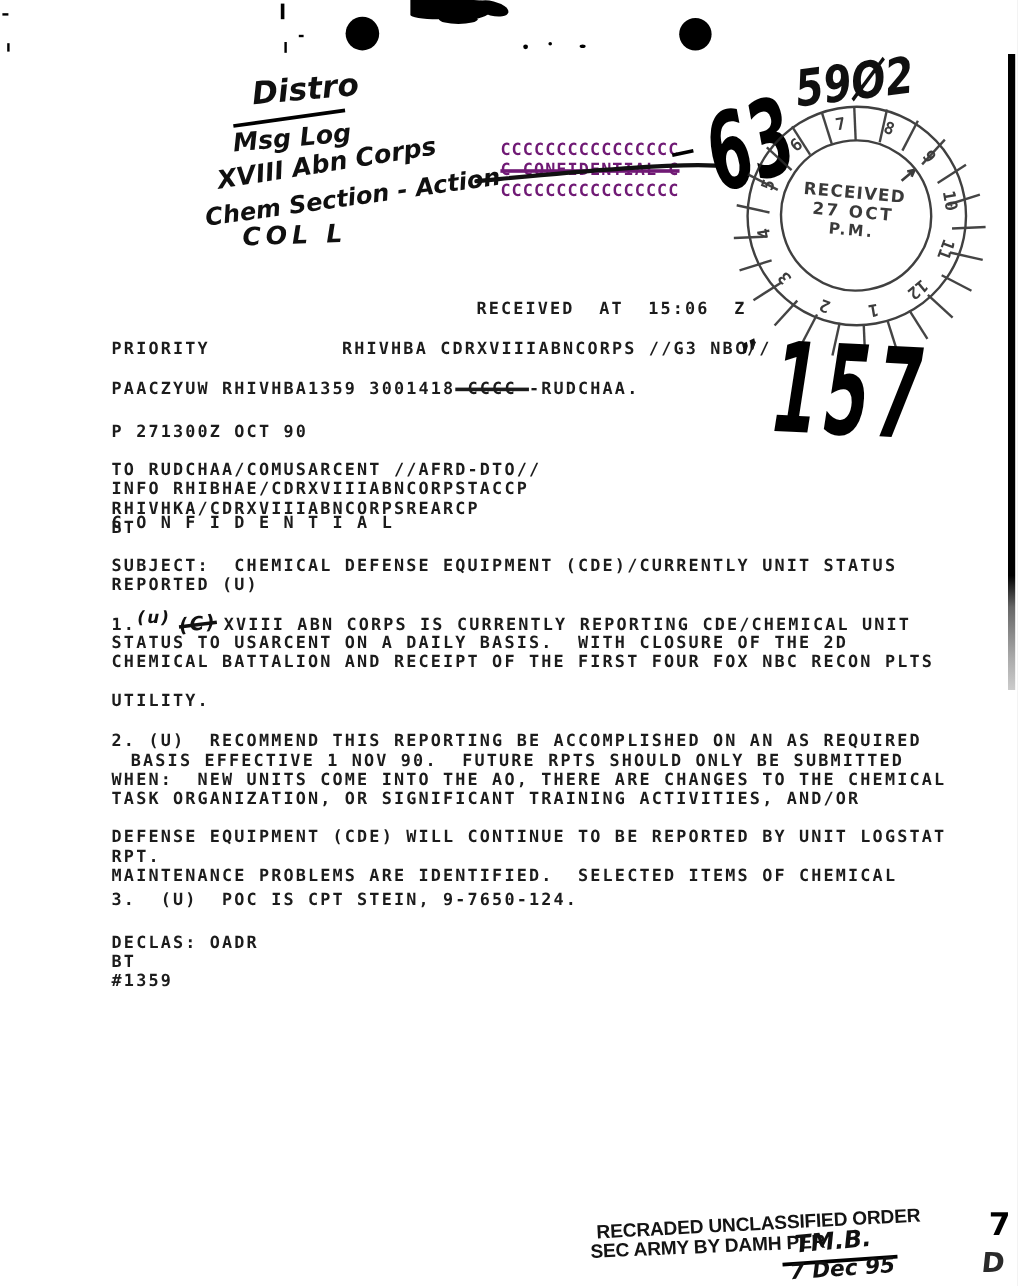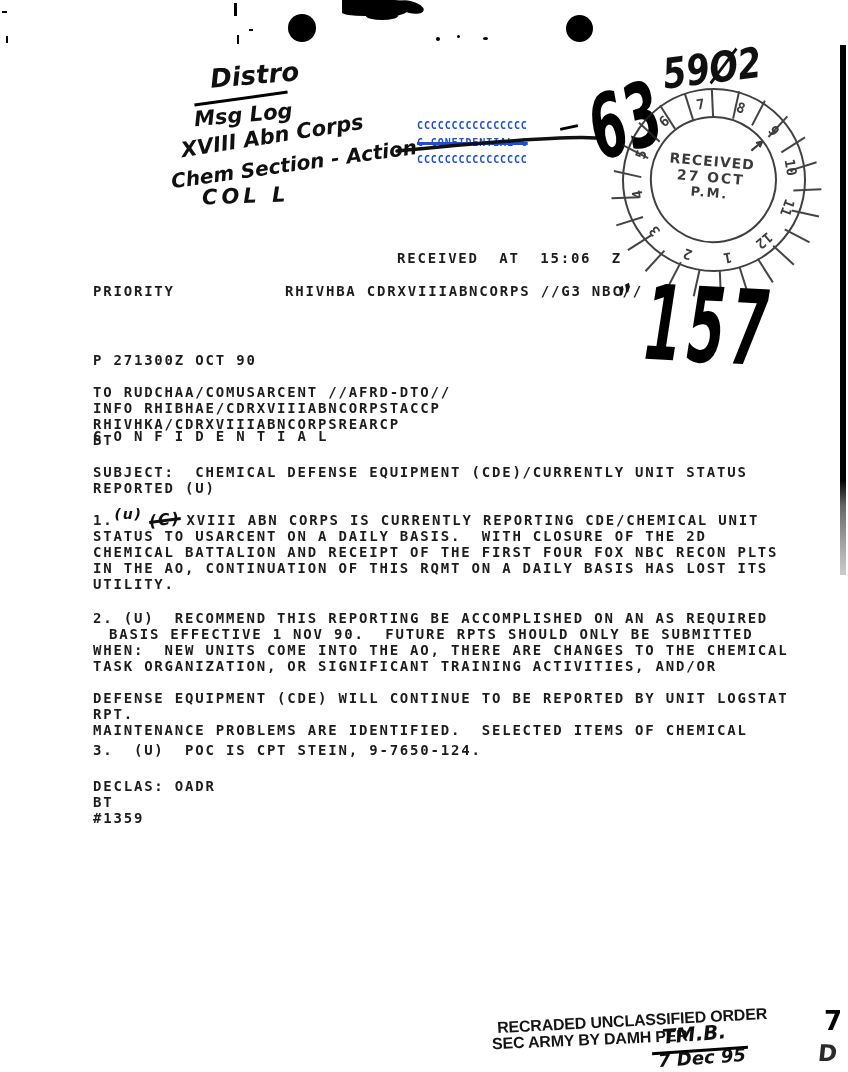--- a/index.html
+++ b/index.html
@@ -1,21 +1,21 @@
 <!DOCTYPE html>
 <html><head>
 <meta charset="utf-8">
 <style>
   html,body{margin:0;padding:0;background:#e8e8e8;}
   #sheet{position:relative;width:848px;height:1072px;background:#ffffff;overflow:hidden;
          font-family:"DejaVu Sans",sans-serif;}
   .mono{position:absolute;font-family:"DejaVu Sans Mono",monospace;font-size:14px;font-weight:bold;
         letter-spacing:1.8px;color:#1c1c1c;white-space:pre;line-height:16px;}
-  .cblock{position:absolute;font-family:"DejaVu Sans Mono",monospace;font-size:10px;font-weight:bold;
-        letter-spacing:0.9px;color:#1d4ed8;white-space:pre;line-height:17px;}
+  .cblock{position:absolute;font-family:"DejaVu Sans Mono",monospace;font-size:14px;font-weight:bold;
+        letter-spacing:0.9px;color:#701a75;white-space:pre;line-height:17px;}
   .hw{position:absolute;font-family:"DejaVu Sans",sans-serif;font-style:italic;font-weight:bold;
       color:#101010;white-space:nowrap;}
   .hwi{font-family:"DejaVu Sans",sans-serif;font-style:italic;font-weight:bold;color:#101010;}
   .bignum{position:absolute;font-family:"DejaVu Sans",sans-serif;font-weight:bold;color:#000;}
   .punch{position:absolute;background:#000;border-radius:50%;}
   .mark{position:absolute;background:#000;}
   .struck{text-decoration:line-through;text-decoration-thickness:2.5px;}
   .hand-struck{display:inline-block;transform:rotate(-7deg);text-decoration:line-through;
                text-decoration-thickness:2.5px;margin:0 6px;font-size:16px;}
   .sup-u{display:inline-block;position:relative;top:-6px;font-size:14px;margin-left:1px;}
@@ -131,34 +131,34 @@
       <div class="l3">P.M.</div>
     </div>
   </div>
 
   <div class="bignum" style="left:648px;top:262px;font-size:104px;letter-spacing:10px;transform:rotate(3deg) scaleX(0.52);transform-origin:left top;font-style:italic;">157</div>
   <div class="hw" style="left:618px;top:280px;font-size:26px;transform:rotate(-25deg);">”</div>
 
   <div class="mono" style="left:397px;top:250px;">RECEIVED  AT  15:06  Z</div>
   <div class="mono" style="left:93px;top:283px;">PRIORITY</div>
   <div class="mono" style="left:285px;top:283px;">RHIVHBA CDRXVIIIABNCORPS //G3 NBC//</div>
+  <div class="mono" style="left:93px;top:316px;"><span>PAACZYUW RHIVHBA1359 3001418</span><span class="struck">-CCCC-</span><span>-RUDCHAA.</span></div>
 
   <div class="mono" style="left:93px;top:352px;">P 271300Z OCT 90</div>
   <div class="mono" style="left:93px;top:384px;">TO RUDCHAA/COMUSARCENT //AFRD-DTO//</div>
   <div class="mono" style="left:93px;top:400px;">INFO RHIBHAE/CDRXVIIIABNCORPSTACCP</div>
   <div class="mono" style="left:93px;top:416px;">RHIVHKA/CDRXVIIIABNCORPSREARCP</div>
   <div class="mono" style="left:93px;top:432px;">BT</div>
   <div class="mono" style="left:93px;top:428px;">C O N F I D E N T I A L</div>
   <div class="mono" style="left:93px;top:464px;">SUBJECT:  CHEMICAL DEFENSE EQUIPMENT (CDE)/CURRENTLY UNIT STATUS</div>
   <div class="mono" style="left:93px;top:480px;">REPORTED (U)</div>
 
   <div class="mono" style="left:93px;top:512px;"><span>1.</span><span class="hwi sup-u">(u)</span><span class="hwi hand-struck">(C)</span><span>XVIII ABN CORPS IS CURRENTLY REPORTING CDE/CHEMICAL UNIT</span></div>
   <div class="mono" style="left:93px;top:528px;">STATUS TO USARCENT ON A DAILY BASIS.  WITH CLOSURE OF THE 2D</div>
   <div class="mono" style="left:93px;top:544px;">CHEMICAL BATTALION AND RECEIPT OF THE FIRST FOUR FOX NBC RECON PLTS</div>
-  <div class="mono" style="left:93px;top:560px;">IN THE AO, CONTINUATION OF THIS RQMT ON A DAILY BASIS HAS LOST ITS</div>
   <div class="mono" style="left:93px;top:576px;">UTILITY.</div>
 
   <div class="mono" style="left:93px;top:610px;">2. (U)  RECOMMEND THIS REPORTING BE ACCOMPLISHED ON AN AS REQUIRED</div>
   <div class="mono" style="left:93px;top:626px;padding-left:16px;">BASIS EFFECTIVE 1 NOV 90.  FUTURE RPTS SHOULD ONLY BE SUBMITTED</div>
   <div class="mono" style="left:93px;top:642px;">WHEN:  NEW UNITS COME INTO THE AO, THERE ARE CHANGES TO THE CHEMICAL</div>
   <div class="mono" style="left:93px;top:658px;">TASK ORGANIZATION, OR SIGNIFICANT TRAINING ACTIVITIES, AND/OR</div>
   <div class="mono" style="left:93px;top:674px;margin-top:48px;">MAINTENANCE PROBLEMS ARE IDENTIFIED.  SELECTED ITEMS OF CHEMICAL</div>
   <div class="mono" style="left:93px;top:690px;">DEFENSE EQUIPMENT (CDE) WILL CONTINUE TO BE REPORTED BY UNIT LOGSTAT</div>
   <div class="mono" style="left:93px;top:706px;">RPT.</div>
 

